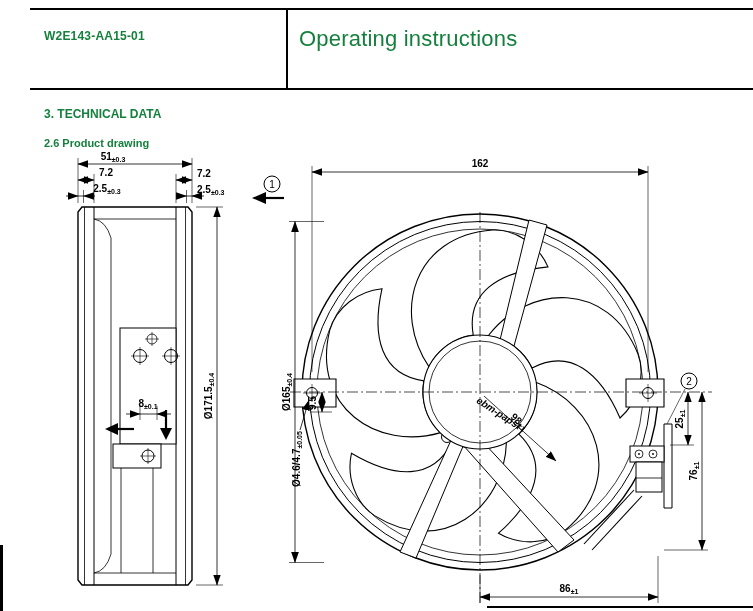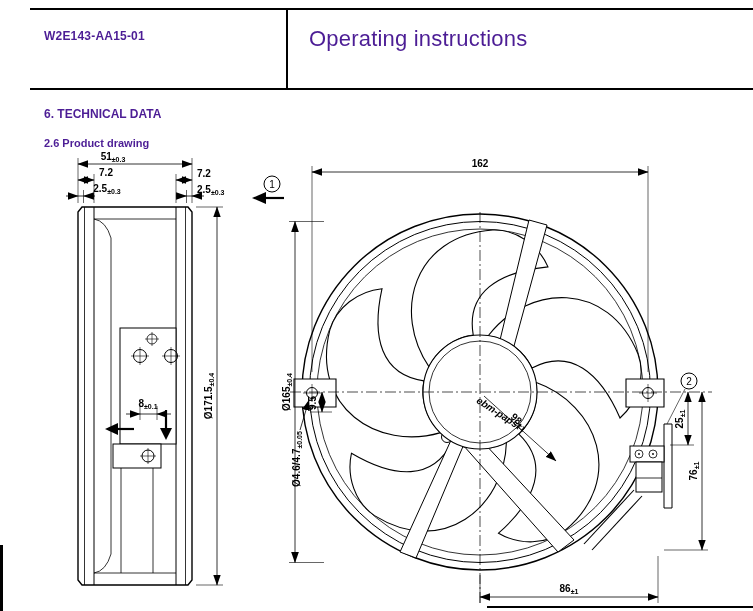--- a/index.html
+++ b/index.html
@@ -1,20 +1,20 @@
 <!DOCTYPE html>
 <html><head>
 <meta charset="utf-8">
 <style>
   html,body{margin:0;padding:0;background:#e8e8e8;}
   .page{position:relative;width:753px;height:611px;background:#fff;overflow:hidden;
-        font-family:"Liberation Sans",sans-serif;color:#4c1d95;}
+        font-family:"Liberation Sans",sans-serif;color:#15803d;}
   .rule{position:absolute;background:#000;}
   .doc-number{position:absolute;left:44px;top:29px;font-size:12px;font-weight:bold;letter-spacing:.2px;}
-  .doc-title{position:absolute;left:309px;top:26px;font-size:22px;font-weight:400;letter-spacing:.2px;}
+  .doc-title{position:absolute;left:299px;top:26px;font-size:22px;font-weight:400;letter-spacing:.2px;}
   .sec-title{position:absolute;left:44px;top:107px;font-size:12px;font-weight:bold;}
   .sec-sub{position:absolute;left:44px;top:137px;font-size:11px;font-weight:bold;}
   svg{position:absolute;left:0;top:0;}
   .ln{stroke:#000;fill:none;}
   .w14{stroke-width:1.4}.w11{stroke-width:1.1}.w1{stroke-width:1}.w08{stroke-width:0.8}
   .ext{stroke:#000;stroke-width:0.6;fill:none;}
   .dimline{stroke:#000;stroke-width:0.8;fill:none;}
   .cl{stroke:#000;stroke-width:0.7;fill:none;stroke-dasharray:11 3 2 3;}
   .white{fill:#fff;stroke:#000;}
   .dim{font-family:"Liberation Sans",sans-serif;font-size:10px;font-weight:bold;fill:#000;}
@@ -28,21 +28,21 @@
 <div class="page">
 
   <div class="rule" style="left:30px;right:0;top:8px;height:2px;"></div>
   <div class="rule" style="left:286px;top:8px;width:2px;height:82px;"></div>
   <div class="rule" style="left:30px;right:0;top:88px;height:2px;"></div>
   <div class="rule" style="left:0;top:545px;width:3px;height:66px;"></div>
   <div class="rule" style="left:487px;right:0;top:606px;height:2px;"></div>
 
   <div class="doc-number">W2E143-AA15-01</div>
   <div class="doc-title">Operating instructions</div>
-  <div class="sec-title">6. TECHNICAL DATA</div>
+  <div class="sec-title">3. TECHNICAL DATA</div>
   <div class="sec-sub">2.6 Product drawing</div>
 
   <svg width="753" height="611" viewBox="0 0 753 611">
     <defs>
       <marker id="ah" viewBox="0 0 10 7" refX="9.5" refY="3.5" markerWidth="11" markerHeight="8" orient="auto" markerUnits="userSpaceOnUse">
           <path d="M0,0 L10,3.5 L0,7 Z"></path>
         </marker>
       <marker id="ahr" viewBox="0 0 10 7" refX="0.5" refY="3.5" markerWidth="11" markerHeight="8" orient="auto" markerUnits="userSpaceOnUse">
           <path d="M10,0 L0,3.5 L10,7 Z"></path>
         </marker>

